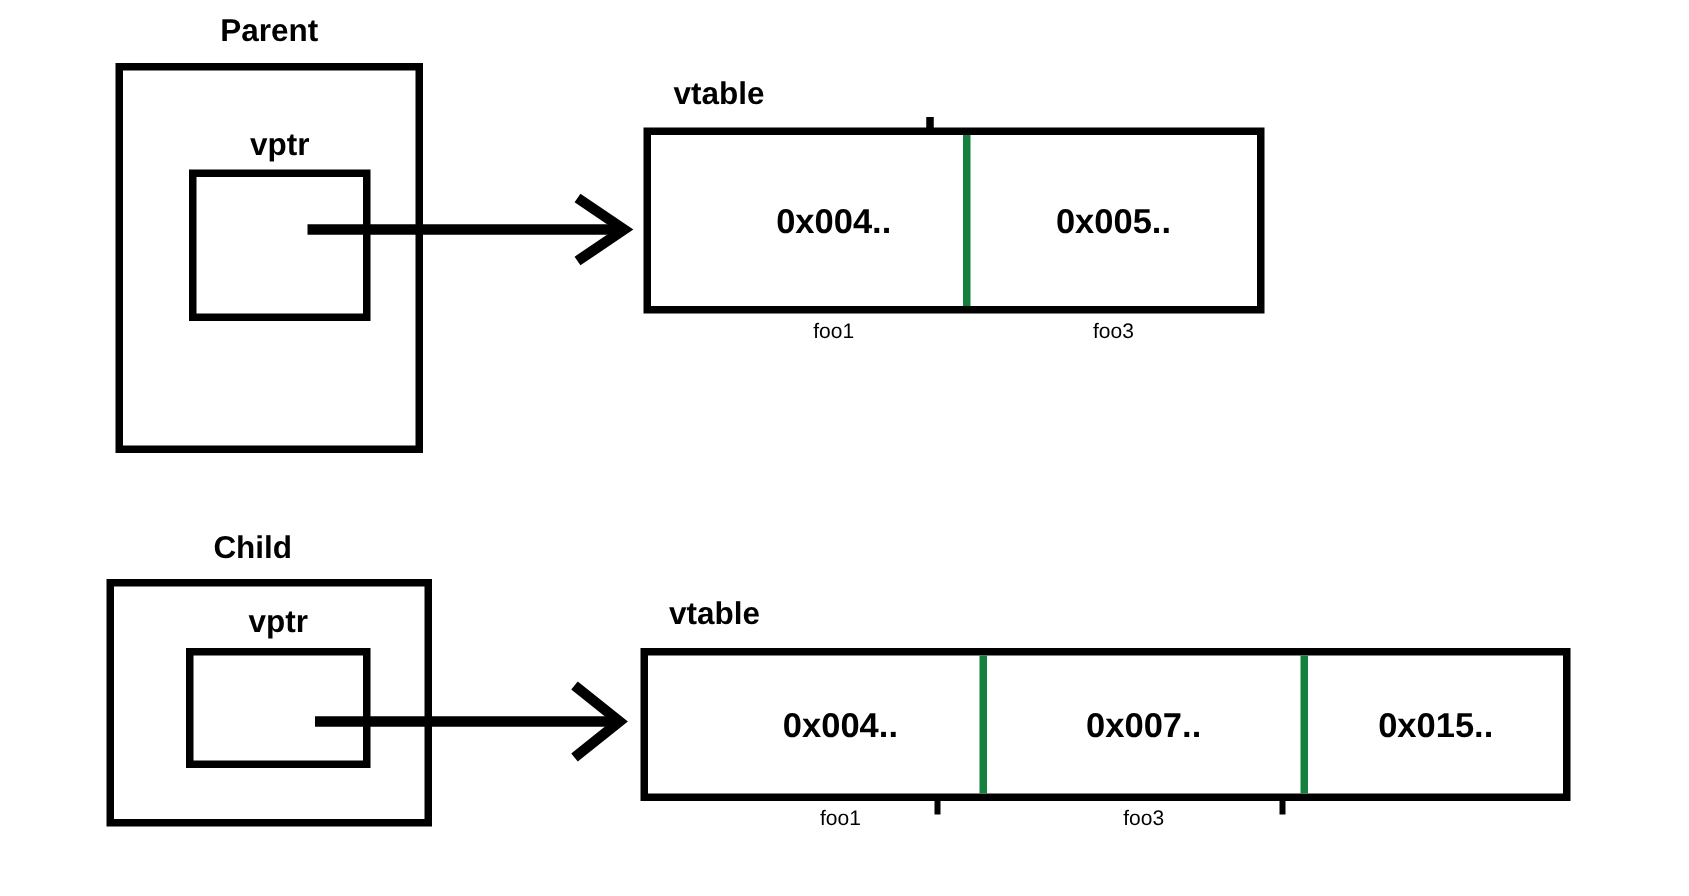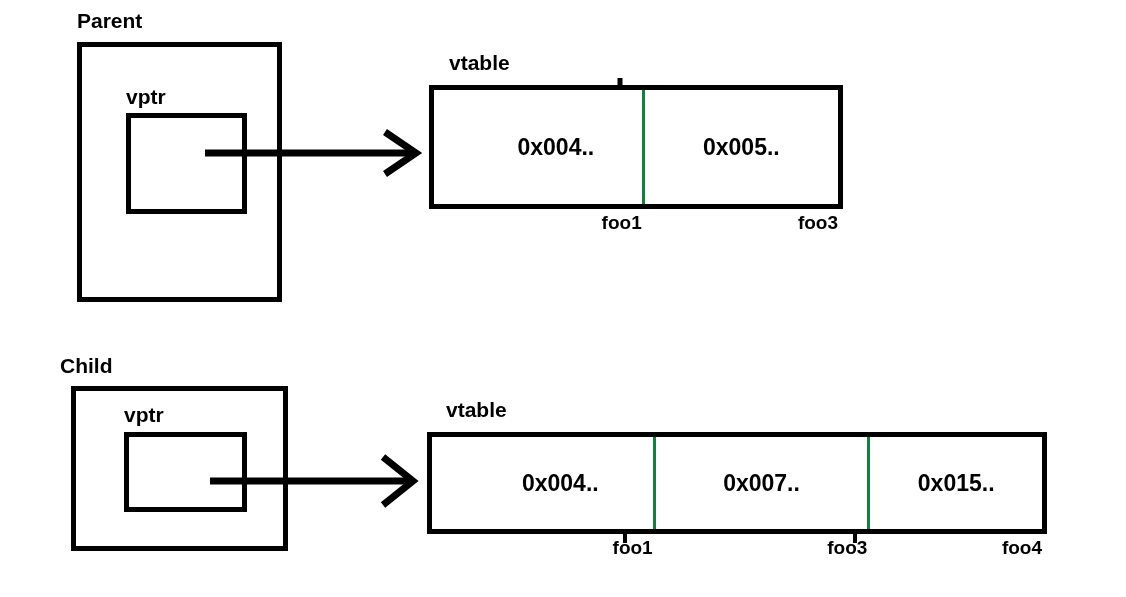--- a/index.html
+++ b/index.html
@@ -34,20 +34,21 @@
   }
   .label {
     position: absolute;
     font-weight: bold;
     font-size: 21px;
     line-height: 1;
     white-space: nowrap;
     color: #000000;
   }
   .label.centered {
+    text-align: center;
   }
   
   .vtable {
     position: absolute;
     display: flex;
     border: 5px solid #000000;
     box-sizing: border-box;
     background: transparent;
     padding-left: 36px;
   }
@@ -55,31 +56,31 @@
     position: relative;
     display: flex;
     align-items: center;
     justify-content: center;
     box-sizing: border-box;
     font-weight: bold;
     font-size: 23px;
     color: #000000;
   }
   .vcell + .vcell {
-    border-left: 3px solid #15803d;
+    border-left: 5px solid #15803d;
   }
   .slot-label {
     position: absolute;
     top: 100%;
     left: 0;
     width: 100%;
     margin-top: 8px;
-    text-align: right;
-    font-weight: bold;
-    font-size: 19px;
+    text-align: center;
+    font-weight: normal;
+    font-size: 14px;
     color: #000000;
   }
   
   .arrow-layer {
     position: absolute;
     inset: 0;
     pointer-events: none;
   }
 </style>
 </head>
@@ -122,21 +123,20 @@
     <div class="vcell" style="width:198px;">
       <span>0x004..</span>
       <span class="slot-label">foo1</span>
     </div>
     <div class="vcell" style="width:230px;">
       <span>0x007..</span>
       <span class="slot-label">foo3</span>
     </div>
     <div class="vcell" style="width:187px;">
       <span>0x015..</span>
-      <span class="slot-label">foo4</span>
     </div>
   </div>
 
   <svg class="arrow-layer" width="1126" height="597" viewBox="0 0 1126 597">
 
     <g>
       <line x1="205" y1="153" x2="415" y2="153" stroke="#000000" stroke-width="7" stroke-linecap="butt"></line>
       <polyline points="385,132 416,153 385,174" fill="none" stroke="#000000" stroke-width="7" stroke-linecap="butt" stroke-linejoin="miter"></polyline>
     </g>
 

